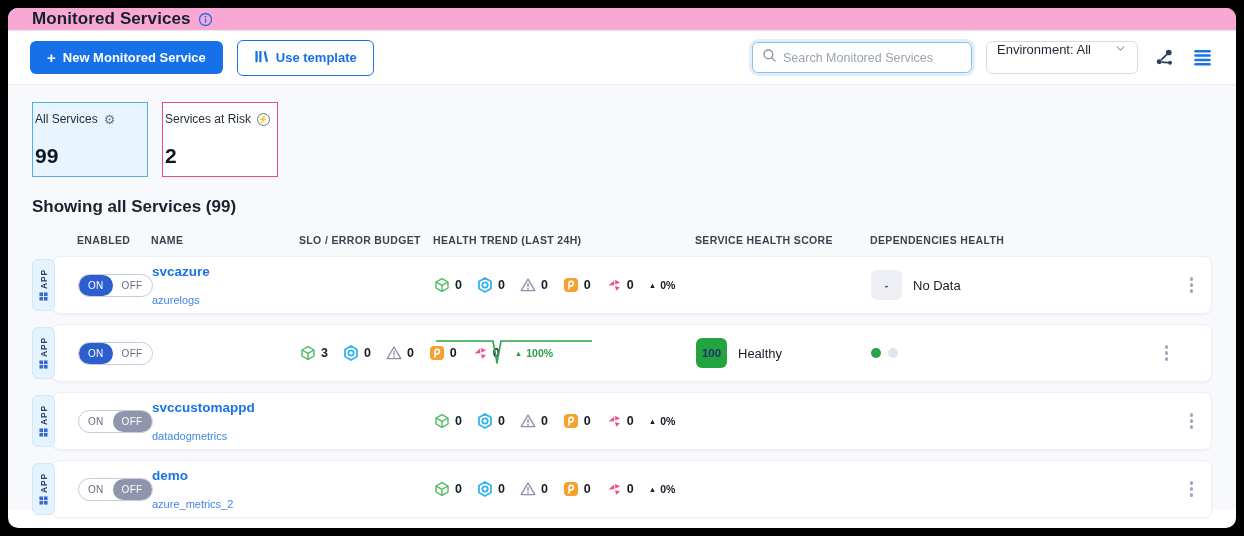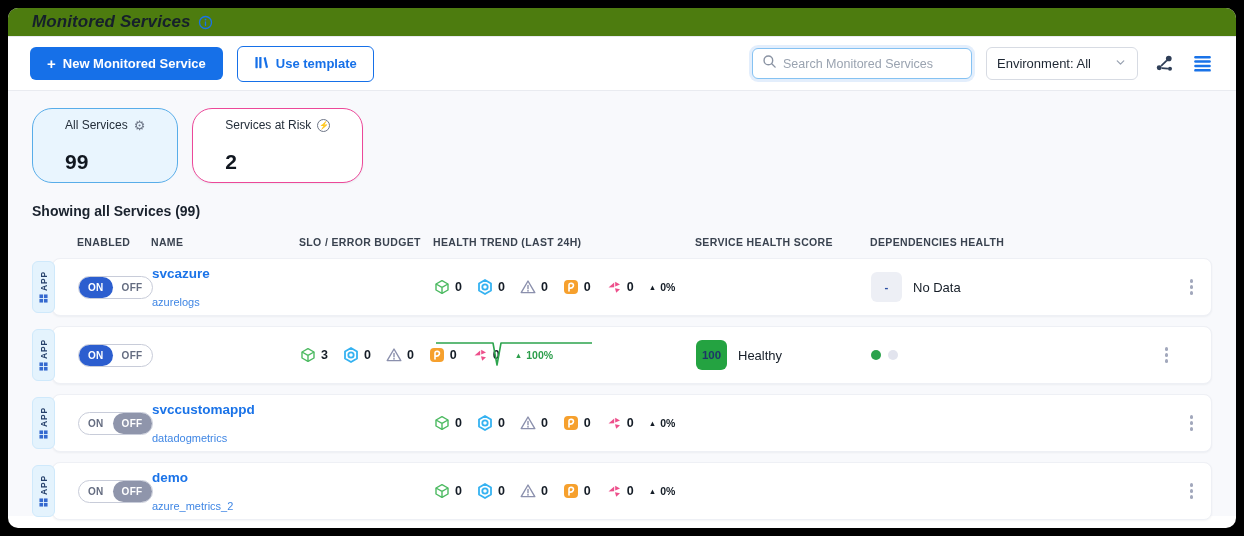--- a/index.html
+++ b/index.html
@@ -1,60 +1,60 @@
 <!DOCTYPE html>
 <html><head>
 <meta charset="utf-8">
 <style>
   * { margin:0; padding:0; box-sizing:border-box; }
   html,body { width:1244px; height:536px; background:#000; font-family:"Liberation Sans", sans-serif; }
   .frame { position:absolute; left:8px; top:8px; right:8px; bottom:8px; background:#fff; border-radius:10px; overflow:hidden; }
 
   
-  .titlebar { height:29px; display:flex; align-items:center; gap:7px; padding:0 24px; border-bottom:1px solid #e9ebf0; background:#4d7c0f;font-style:italic; }
+  .titlebar { height:23px; display:flex; align-items:center; gap:7px; padding:0 24px; border-bottom:1px solid #e9ebf0; background:#f9a8d4; }
   .page-title { font-size:17px; font-weight:700; color:#16202b; letter-spacing:.1px; }
 
   
   .toolbar { height:54px; display:flex; align-items:center; padding:0 22px; gap:14px; border-bottom:1px solid #e9ebf0; background:#fff; }
   .btn-primary { display:inline-flex; align-items:center; gap:7px; background:#1670e8; color:#fff; font-size:13px; font-weight:700; border:none; border-radius:6px; padding:9px 17px; cursor:pointer; }
   .btn-primary .plus { font-size:15px; font-weight:700; line-height:1; }
   .btn-outline { display:inline-flex; align-items:center; gap:7px; background:#fff; color:#1670e8; font-size:13px; font-weight:700; border:1px solid #1670e8; border-radius:6px; padding:8px 16px; cursor:pointer; }
   .spacer { flex:1; }
   .search-box { display:flex; align-items:center; gap:6px; width:220px; height:31px; padding:0 9px; border:1.5px solid #85c2f2; border-radius:6px; background:#fff; box-shadow:0 0 0 3px rgba(26,115,232,.12); }
   .search-box input { border:none; outline:none; flex:1; font-size:12.5px; color:#333; font-family:"Liberation Sans", sans-serif; min-width:0; }
   .search-box input::placeholder { color:#9aa3b0; }
-  .env-select { display:flex; align-items:center; justify-content:space-between; width:152px; height:33px; padding:0 10px; border:1px solid #d7dbe3; border-radius:6px; background:#fff; font-size:13px; color:#1e2733; cursor:pointer; }
+  .env-select { display:flex; justify-content:space-between; width:152px; height:33px; padding:0 10px; border:1px solid #d7dbe3; border-radius:6px; background:#fff; font-size:13px; color:#1e2733; cursor:pointer; }
   .icon-btn { display:flex; align-items:center; justify-content:center; width:24px; height:24px; cursor:pointer; }
 
   
   .content { background:#f8f9fc; height:calc(100% - 95px); padding-top:17px; }
 
   .tab-cards { display:flex; gap:14px; padding:0 24px; }
-  .tab-card { min-width:116px; border-radius:20px; padding:9px 32px 8px; cursor:pointer; }
+  .tab-card { min-width:116px; border-radius:0; padding:9px 2px 8px; cursor:pointer; }
   .tab-card.selected { background:#e9f5fe; border:1.5px solid #58ade9; }
   .tab-card.plain { background:#fff; border:1px solid #ec4899; box-shadow:0 1px 2px rgba(25,40,70,.06); }
   .tab-top { display:flex; align-items:center; gap:6px; font-size:12px; color:#242e3a; }
   .tab-count { font-size:21px; font-weight:800; color:#10161f; margin-top:18px; }
   .bolt-circle { width:13px; height:13px; border:1.2px solid #6e7687; border-radius:50%; display:flex; align-items:center; justify-content:center; font-size:8px; color:#6e7687; }
   .gear { font-size:13px; color:#6e7687; line-height:1; }
 
-  .summary { padding:20px 24px 13px; font-size:14px; font-weight:700; color:#1a222d; }
+  .summary { padding:20px 24px 13px; font-size:17px; font-weight:700; color:#1a222d; }
 
   
   .grid { display:grid; grid-template-columns:74px 148px 134px 262px 175px 155px 150px 1fr; align-items:center; }
   .thead { padding:4px 24px 10px 69px; }
   .thead .col { font-size:10.5px; font-weight:700; color:#3a4350; letter-spacing:.35px; }
 
   .rows { padding:0 24px; }
   .service-row { position:relative; padding-left:20px; margin-bottom:10px; }
   .app-tag { position:absolute; left:0; top:3px; bottom:3px; width:23px; background:#e4f3fd; border:1px solid #cfe9fb; border-radius:6px; display:flex; flex-direction:column; align-items:center; justify-content:center; gap:3px; z-index:2; }
   .app-tag .vtext { writing-mode:vertical-rl; transform:rotate(180deg); font-size:8.5px; font-weight:700; color:#25406b; letter-spacing:.8px; }
   .row-card { background:#fff; border:1px solid #eef0f5; border-radius:8px; height:58px; padding:0 10px 0 25px; box-shadow:0 1px 2px rgba(20,30,60,.05); }
 
-  .toggle { display:inline-flex; align-items:center; border:1px solid #c8ccd9; border-radius:12px; background:#fff; height:23px; font-size:10px; font-weight:700; cursor:pointer; }
+  .toggle { display:inline-flex; align-items:center; border:1px solid #c8ccd9; border-radius:12px; background:#fff; height:23px; font-size:10px; font-weight:400; cursor:pointer; }
   .toggle span { padding:0 9px; line-height:21px; border-radius:11px; letter-spacing:.3px; }
   .toggle.on .t-on { background:#2c5ecf; color:#fff; }
   .toggle.on .t-off { color:#646c80; }
   .toggle.off .t-off { background:#8f95ab; color:#fff; }
   .toggle.off .t-on { color:#646c80; }
 
   .svc-name { font-size:13.5px; font-weight:700; color:#1a73e8; cursor:pointer; line-height:1.25; }
   .svc-sub { font-size:11px; color:#3f86e4; margin-top:14px; }
 
   .changes { display:flex; align-items:center; gap:15px; }

